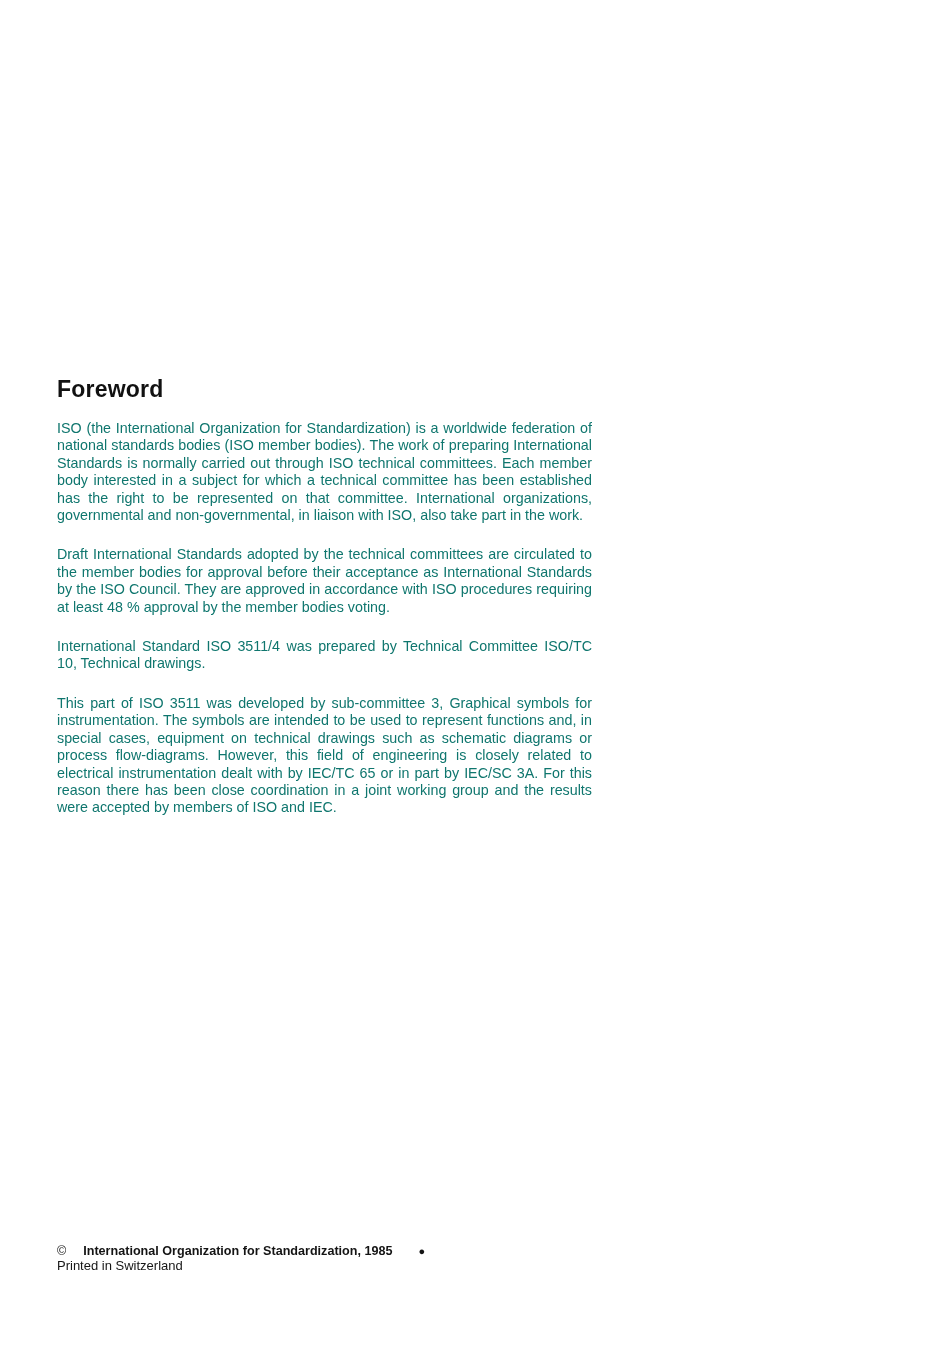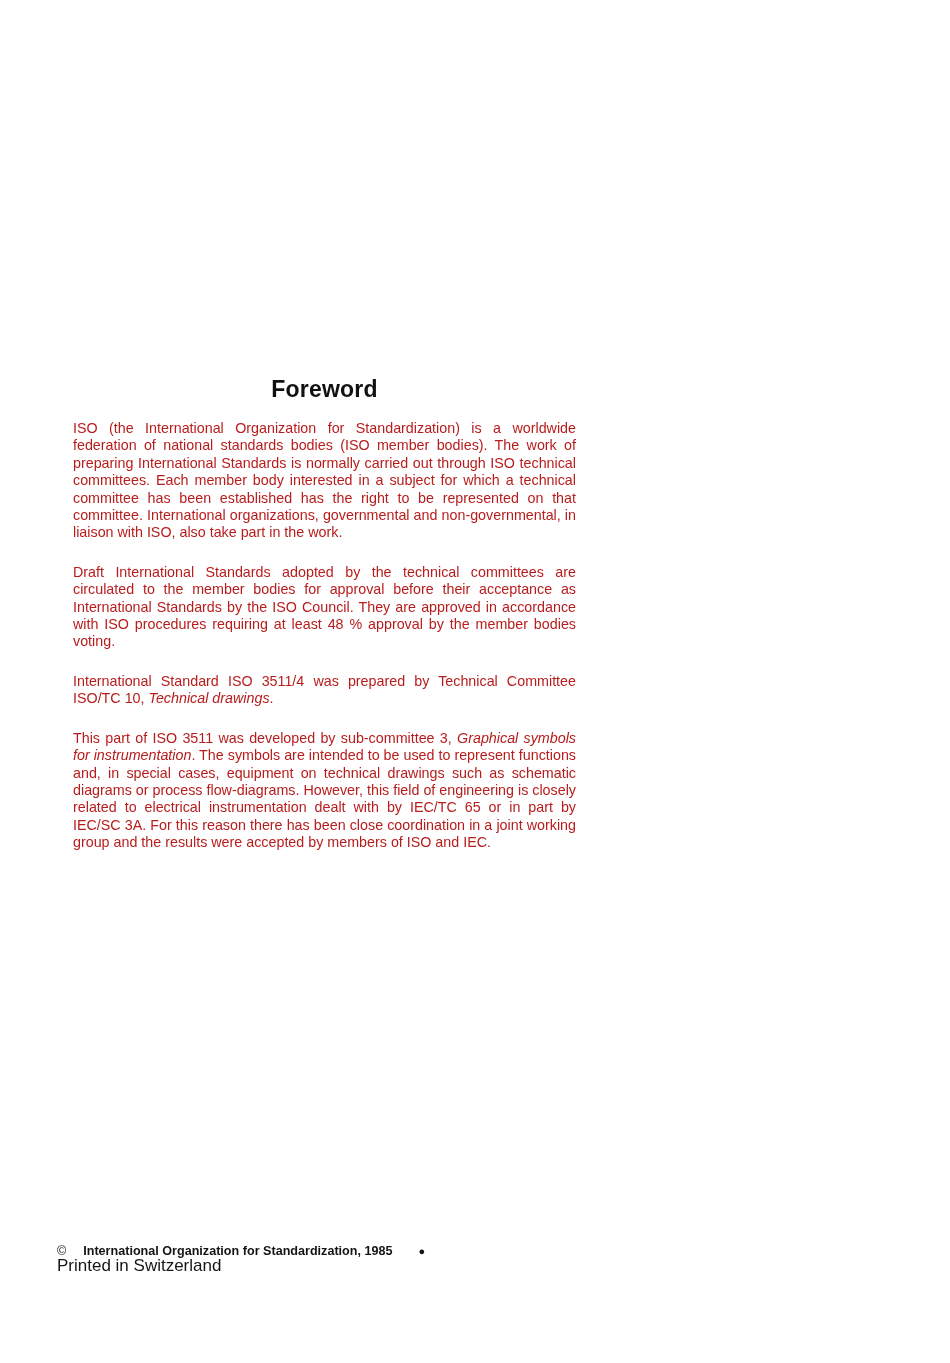--- a/index.html
+++ b/index.html
@@ -29,35 +29,33 @@
     top: 377px;
     width: 535px;
   }
   h1.foreword {
     margin: 0;
     font-size: 23px;
     line-height: 24px;
     font-weight: bold;
     letter-spacing: 0.2px;
     color: #111111;
-    text-align: center;
   }
   p.body-para {
-    margin: 16px;
+    margin: 0;
     margin-top: 22px;
     font-size: 14.3px;
     line-height: 17.4px;
     text-align: justify;
-    color: #b91c1c;
+    color: #0f766e;
   }
   p.body-para:first-of-type {
     margin-top: 19px;
   }
   p.body-para .italic {
-    font-style: italic;
   }
   .footer-copyright {
     position: absolute;
     left: 57px;
     top: 1244px;
     width: 600px;
     font-size: 12.6px;
     line-height: 15px;
     font-weight: bold;
     color: #141414;
@@ -71,21 +69,21 @@
   }
   .footer-copyright .end-bullet {
     display: inline-block;
     margin-left: 26px;
     font-size: 11px;
   }
   .footer-printed {
     position: absolute;
     left: 57px;
     top: 1258px;
-    font-size: 17px;
+    font-size: 13px;
     line-height: 16px;
     font-weight: normal;
     color: #161616;
   }
 </style>
 </head>
 <body>
 
 <div class="page">
 

